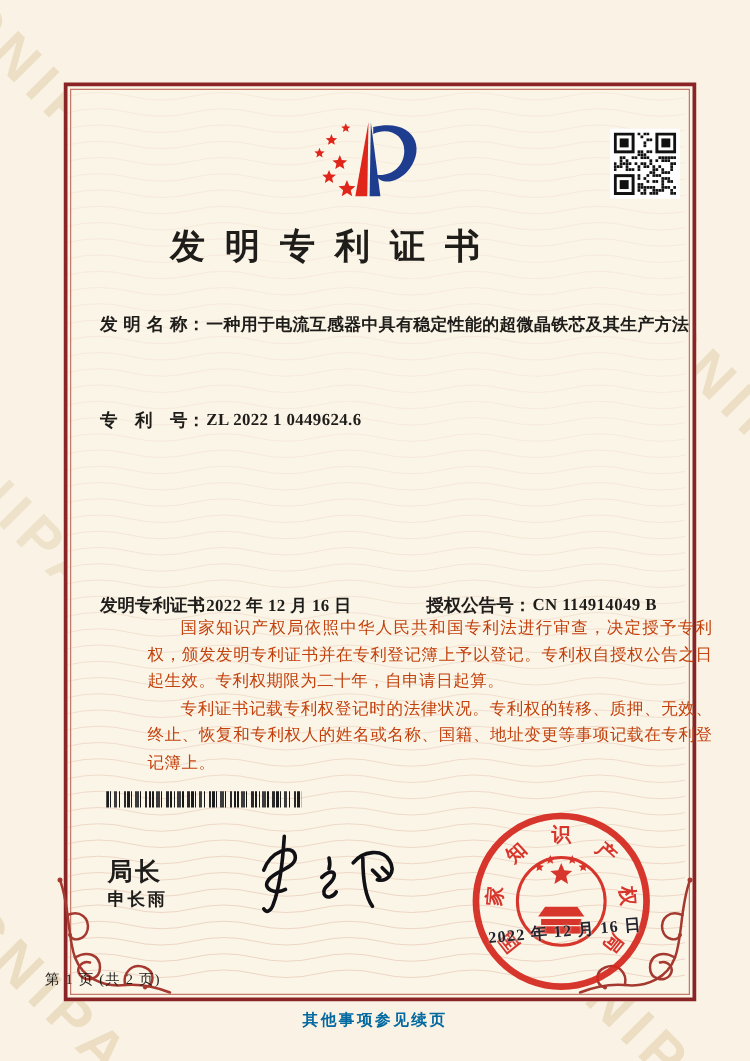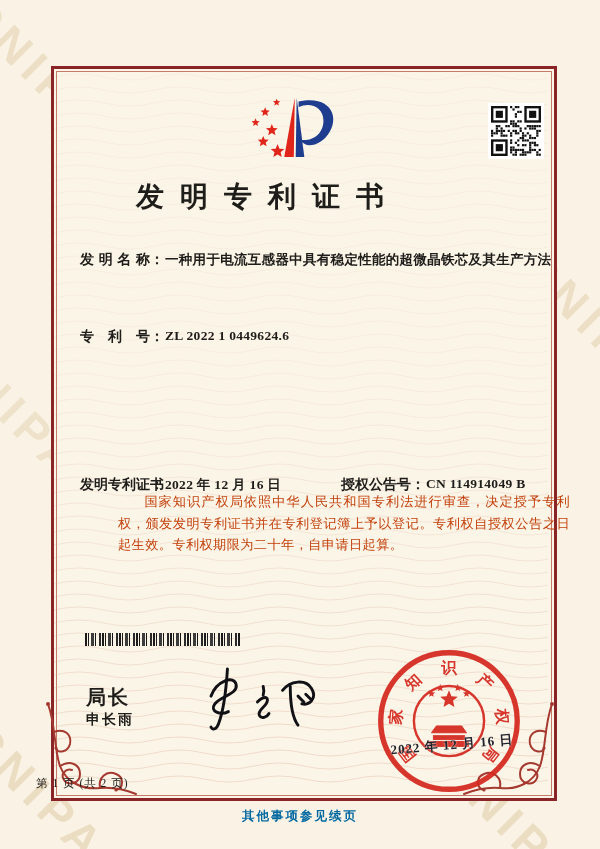--- a/index.html
+++ b/index.html
@@ -294,20 +294,21 @@
   </div>
   <div class="frow" style="top:476px">
     <span class="flabel">发明专利证书</span><span class="fcolon">：</span><span class="fvalue">2022 年 12 月 16 日</span>
     <span class="fpair2">
       <span class="flabel">授权公告号</span><span class="fcolon">：</span><span class="fvalue">CN 114914049 B</span>
     </span>
   </div>
 
   <div class="paras">
     <p>国家知识产权局依照中华人民共和国专利法进行审查，决定授予专利权，颁发发明专利证书并在专利登记簿上予以登记。专利权自授权公告之日起生效。专利权期限为二十年，自申请日起算。</p>
+    <p>专利证书记载专利权登记时的法律状况。专利权的转移、质押、无效、终止、恢复和专利权人的姓名或名称、国籍、地址变更等事项记载在专利登记簿上。</p>
   </div>
 
   <div class="barcode"></div>
 
   <div class="dtitle">局长</div>
   <div class="dname">申长雨</div>
   <svg id="sig" width="145" height="75" viewBox="0 0 150 75">
     <g fill="none" stroke="#101015" stroke-width="3" stroke-linecap="round" stroke-linejoin="round">
       <path d="M30,34 C36,18 54,12 56,22 C58,32 40,34 34,42 C28,50 40,54 48,50"></path>
       <path d="M47,6 C46,22 44,46 38,62 C36,68 32,70 30,66"></path>

